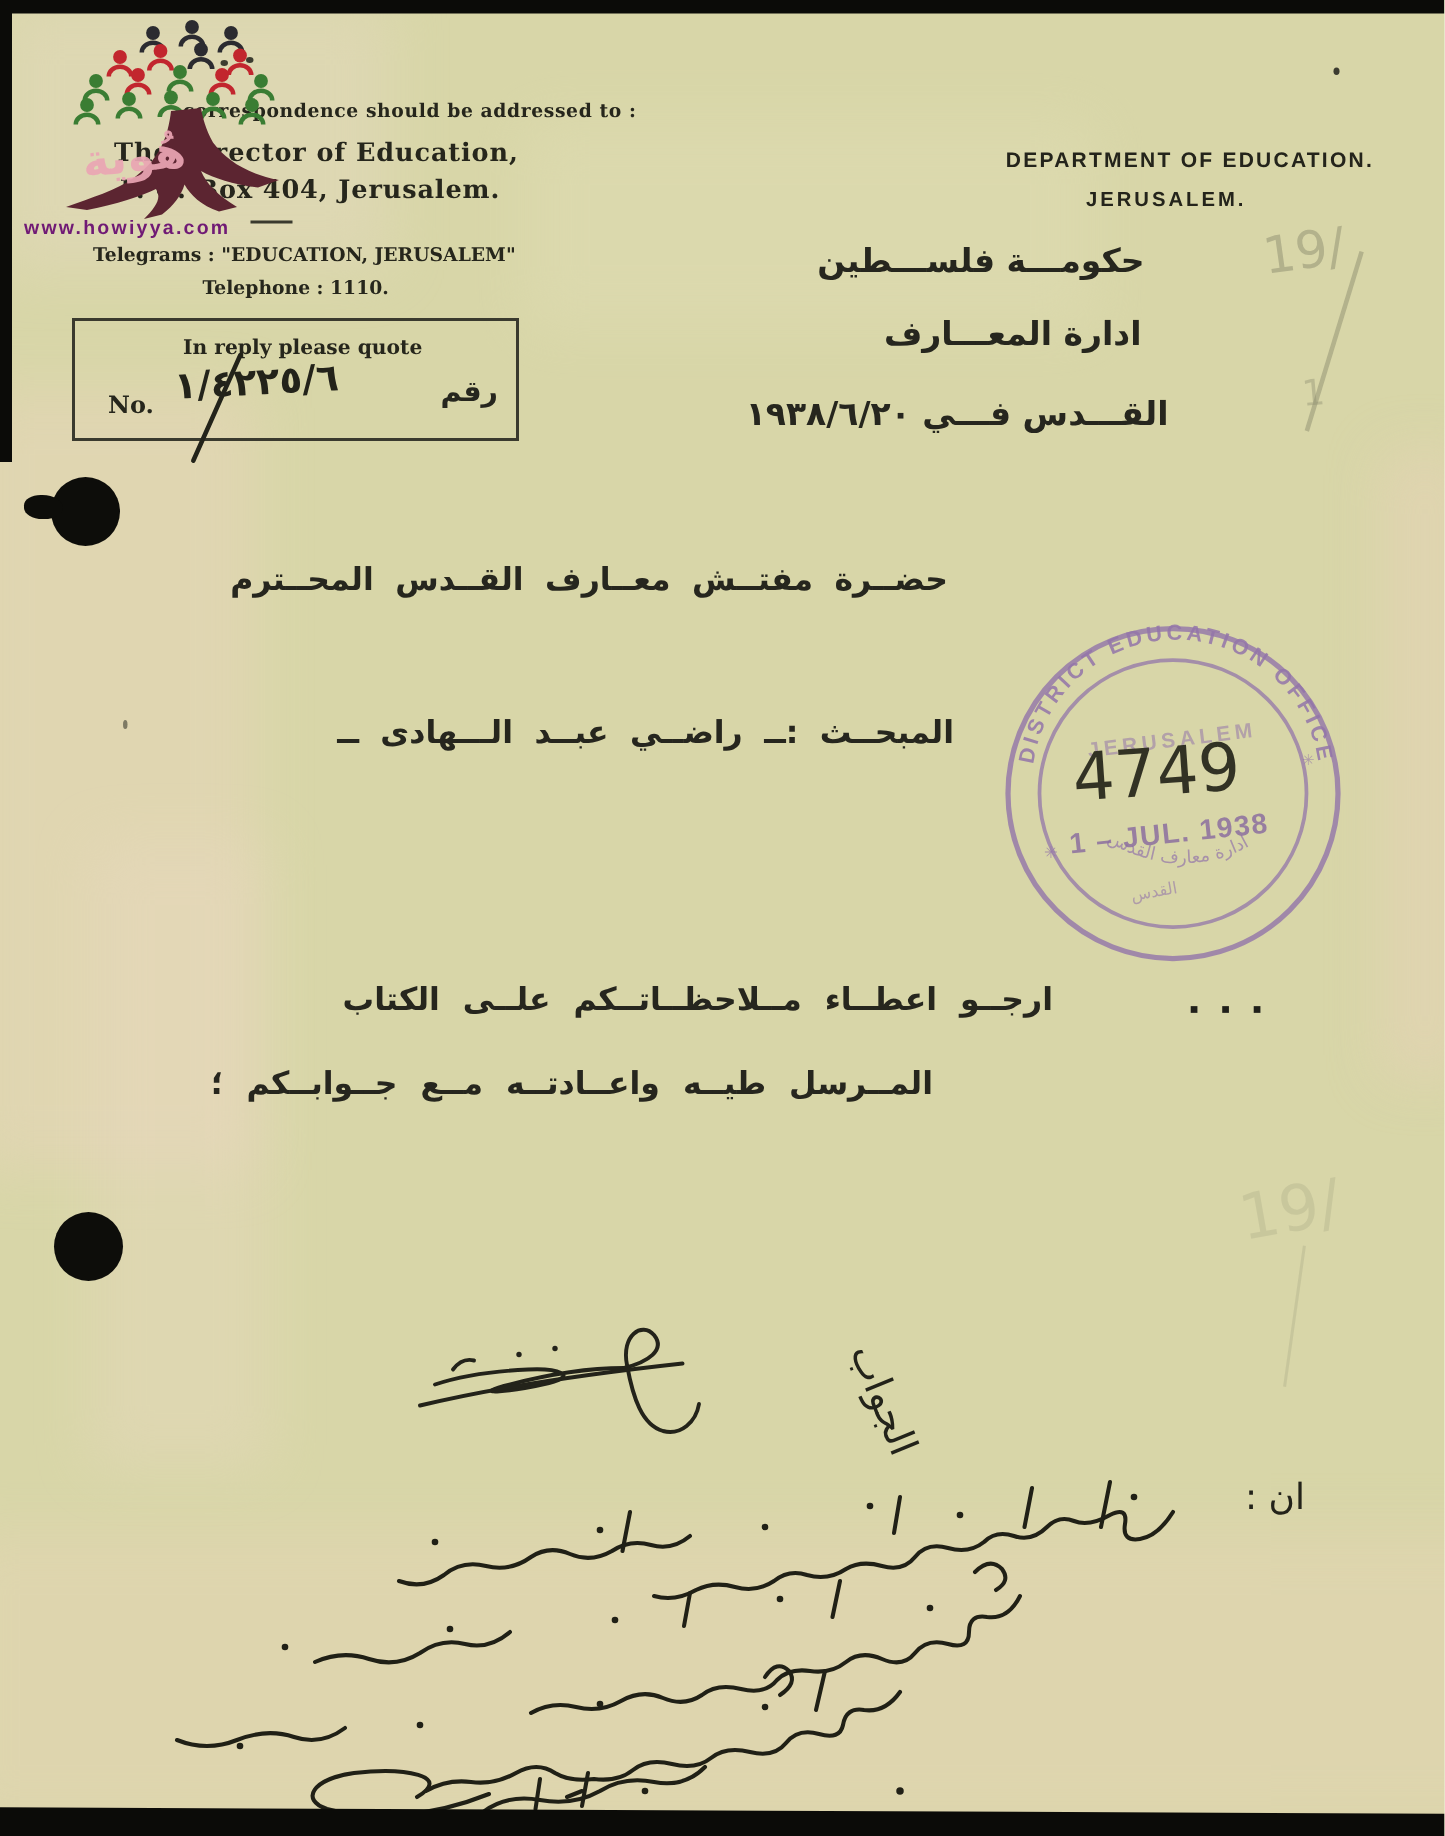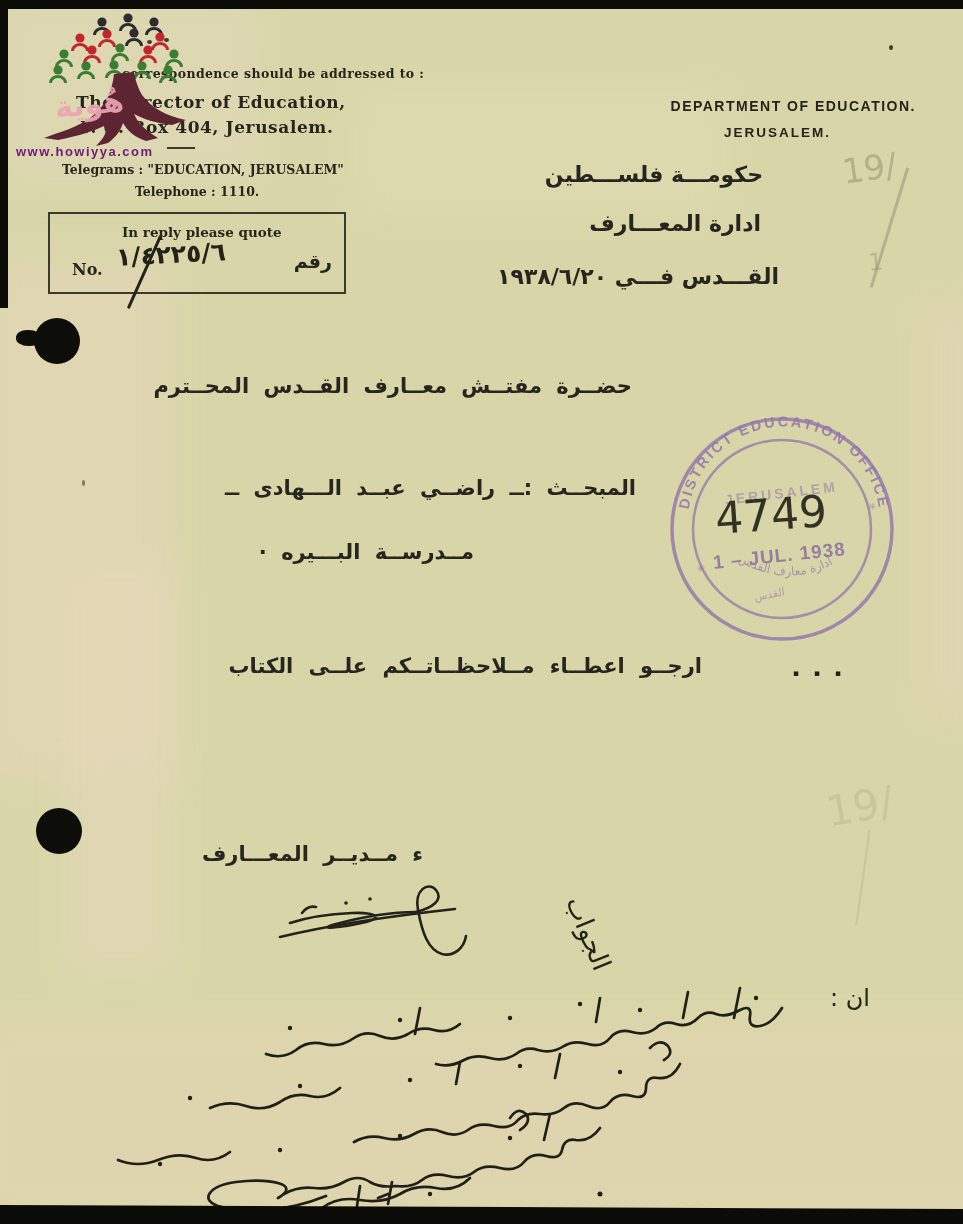--- a/index.html
+++ b/index.html
@@ -74,24 +74,23 @@
   <div class="hole" style="left:34px;top:318px;"></div>
   <div class="blob" style="left:16px;top:330px;width:26px;height:16px;"></div>
   <div class="hole" style="left:36px;top:808px;"></div>
   <div class="speck" style="left:147px;top:40px;width:5px;height:4px;"></div>
   <div class="speck" style="left:164px;top:38px;width:5px;height:4px;"></div>
   <div class="speck" style="left:889px;top:45px;width:4px;height:5px;"></div>
   <div class="speck" style="left:82px;top:480px;width:3px;height:6px;opacity:.6;"></div>
 
   <div class="abs arab" style="right:331px;top:374px;font-size:21px;word-spacing:7px;">حضــرة مفتــش معــارف القــدس المحــترم</div>
   <div class="abs arab" style="right:327px;top:476px;font-size:21px;word-spacing:7px;text-align:center;">المبحــث :ــ راضــي عبــد الـــهادى ــ</div>
-  <div class="abs arab" style="right:489px;top:540px;font-size:21px;word-spacing:7px;">مــدرســة البـــيره ·</div>
   <div class="abs" style="left:793px;top:668px;font-size:9px;color:#20201a;letter-spacing:6px;">▪  ▪  ▪</div>
   <div class="abs arab" style="right:261px;top:654px;font-size:21px;word-spacing:8px;">ارجــو اعطــاء مــلاحظــاتــكم علــى الكتاب</div>
-  <div class="abs arab" style="right:540px;top:842px;font-size:21px;word-spacing:7px;">ء مــديــر المعـــارف</div>
+  <div class="abs arab" style="right:341px;top:710px;font-size:21px;word-spacing:8px;">المــرسل طيــه واعــادتــه مــع جــوابــكم ؛</div>
 
   <div class="stamp-wrap">
     <svg width="300" height="270" viewBox="0 0 300 270">
       <defs>
         <path id="arcTop" d="M 38,140 A 96,96 0 1 1 226,140"></path>
         <path id="arcBot" d="M 52,118 A 92,92 0 0 0 218,124"></path>
       </defs>
       <circle cx="130" cy="127" r="110" fill="none" stroke="#8a68aa" stroke-width="3.5" opacity=".8"></circle>
       <circle cx="130" cy="127" r="89" fill="none" stroke="#8a68aa" stroke-width="2.5" opacity=".75"></circle>
       <text font-family="Liberation Sans, DejaVu Sans, sans-serif" font-size="14.5" font-weight="bold" fill="#8a68aa" opacity=".85" letter-spacing="2.5">

